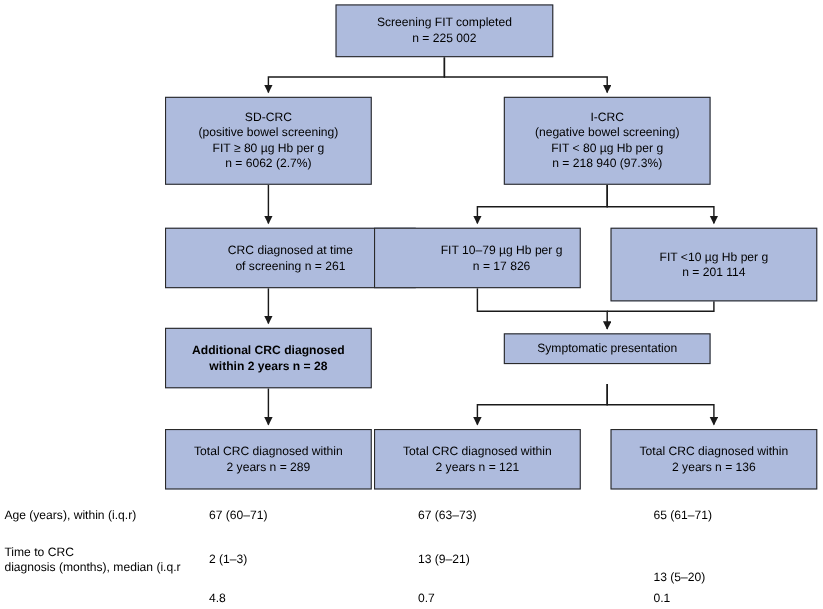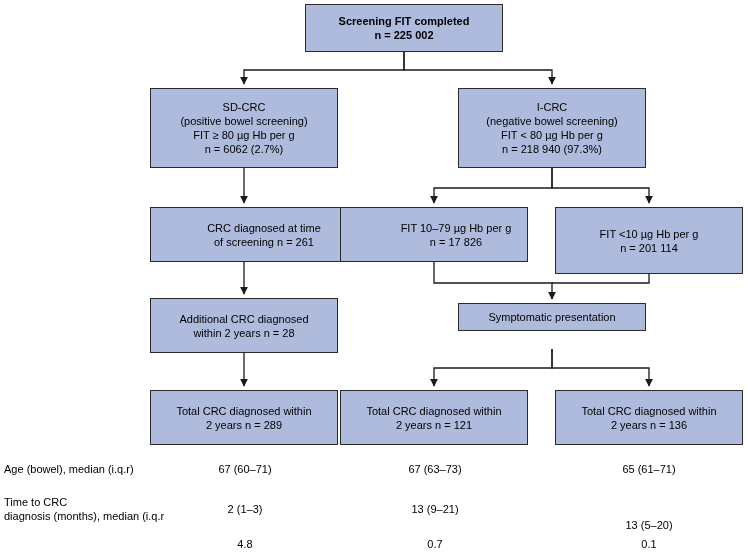--- a/index.html
+++ b/index.html
@@ -48,21 +48,20 @@
     position: absolute;
     font-size: 11px;
     line-height: 14px;
     white-space: pre-line;
     text-align: left;
   }
   .stat-value {
     position: absolute;
     font-size: 11px;
     line-height: 14px;
-    text-align: center;
     white-space: pre-line;
   }
 </style>
 </head>
 <body>
 
 <div id="canvas">
 
   <svg class="connectors" viewBox="0 0 748 554">
     <defs>
@@ -85,47 +84,47 @@
       <path d="M434,262 L434,283 L552,283 L552,299" marker-end="url(#arrow)"></path>
       <path d="M649,262 L649,283 L552,283"></path>
 
       <path d="M244,353 L244,386" marker-end="url(#arrow)"></path>
 
       <path d="M552,349 L552,368 L434,368 L434,386" marker-end="url(#arrow)"></path>
       <path d="M552,349 L552,368 L649,368 L649,386" marker-end="url(#arrow)"></path>
     </g>
   </svg>
 
-  <div class="node" style="left:305px; top:4px; width:198px; height:48px;font-weight:bold;">Screening FIT completed
+  <div class="node" style="left:305px; top:4px; width:198px; height:48px;">Screening FIT completed
 n = 225 002</div>
   <div class="node" style="left:150px; top:88px; width:188px; height:80px;">SD-CRC
 (positive bowel screening)
 FIT ≥ 80 µg Hb per g
 n = 6062 (2.7%)</div>
   <div class="node" style="left:458px; top:88px; width:188px; height:80px;">I-CRC
 (negative bowel screening)
 FIT &lt; 80 µg Hb per g
 n = 218 940 (97.3%)</div>
   <div class="node" style="left:150px; top:207px; width:228px; height:55px;">CRC diagnosed at time
 of screening n = 261</div>
   <div class="node" style="left:340px; top:207px; width:188px; height:55px;padding-left:48px;">FIT 10–79 µg Hb per g
 n = 17 826</div>
   <div class="node" style="left:555px; top:207px; width:188px; height:67px;">FIT &lt;10 µg Hb per g
 n = 201 114</div>
-  <div class="node" style="left:150px; top:298px; width:188px; height:55px;">Additional CRC diagnosed
+  <div class="node" style="left:150px; top:298px; width:188px; height:55px;font-weight:bold;">Additional CRC diagnosed
 within 2 years n = 28</div>
   <div class="node" style="left:458px; top:303px; width:188px; height:28px;">Symptomatic presentation</div>
   <div class="node" style="left:150px; top:390px; width:188px; height:55px;">Total CRC diagnosed within
 2 years n = 289</div>
   <div class="node" style="left:340px; top:390px; width:188px; height:55px;">Total CRC diagnosed within
 2 years n = 121</div>
   <div class="node" style="left:555px; top:390px; width:188px; height:55px;">Total CRC diagnosed within
 2 years n = 136</div>
 
-  <div class="stat-label" style="left:4px; top:462px; width:185px;">Age (bowel), median (i.q.r)</div>
+  <div class="stat-label" style="left:4px; top:462px; width:185px;">Age (years), within (i.q.r)</div>
   <div class="stat-value" style="left:190px; top:462px; width:110px;">67 (60–71)</div>
   <div class="stat-value" style="left:380px; top:462px; width:110px;">67 (63–73)</div>
   <div class="stat-value" style="left:594px; top:462px; width:110px;">65 (61–71)</div>
 
   <div class="stat-label" style="left:4px; top:495px; width:185px;">Time to CRC
 diagnosis (months), median (i.q.r</div>
   <div class="stat-value" style="left:190px; top:502px; width:110px;">2 (1–3)</div>
   <div class="stat-value" style="left:380px; top:502px; width:110px;">13 (9–21)</div>
   <div class="stat-value" style="left:594px; top:518px; width:110px;">13 (5–20)</div>
 

